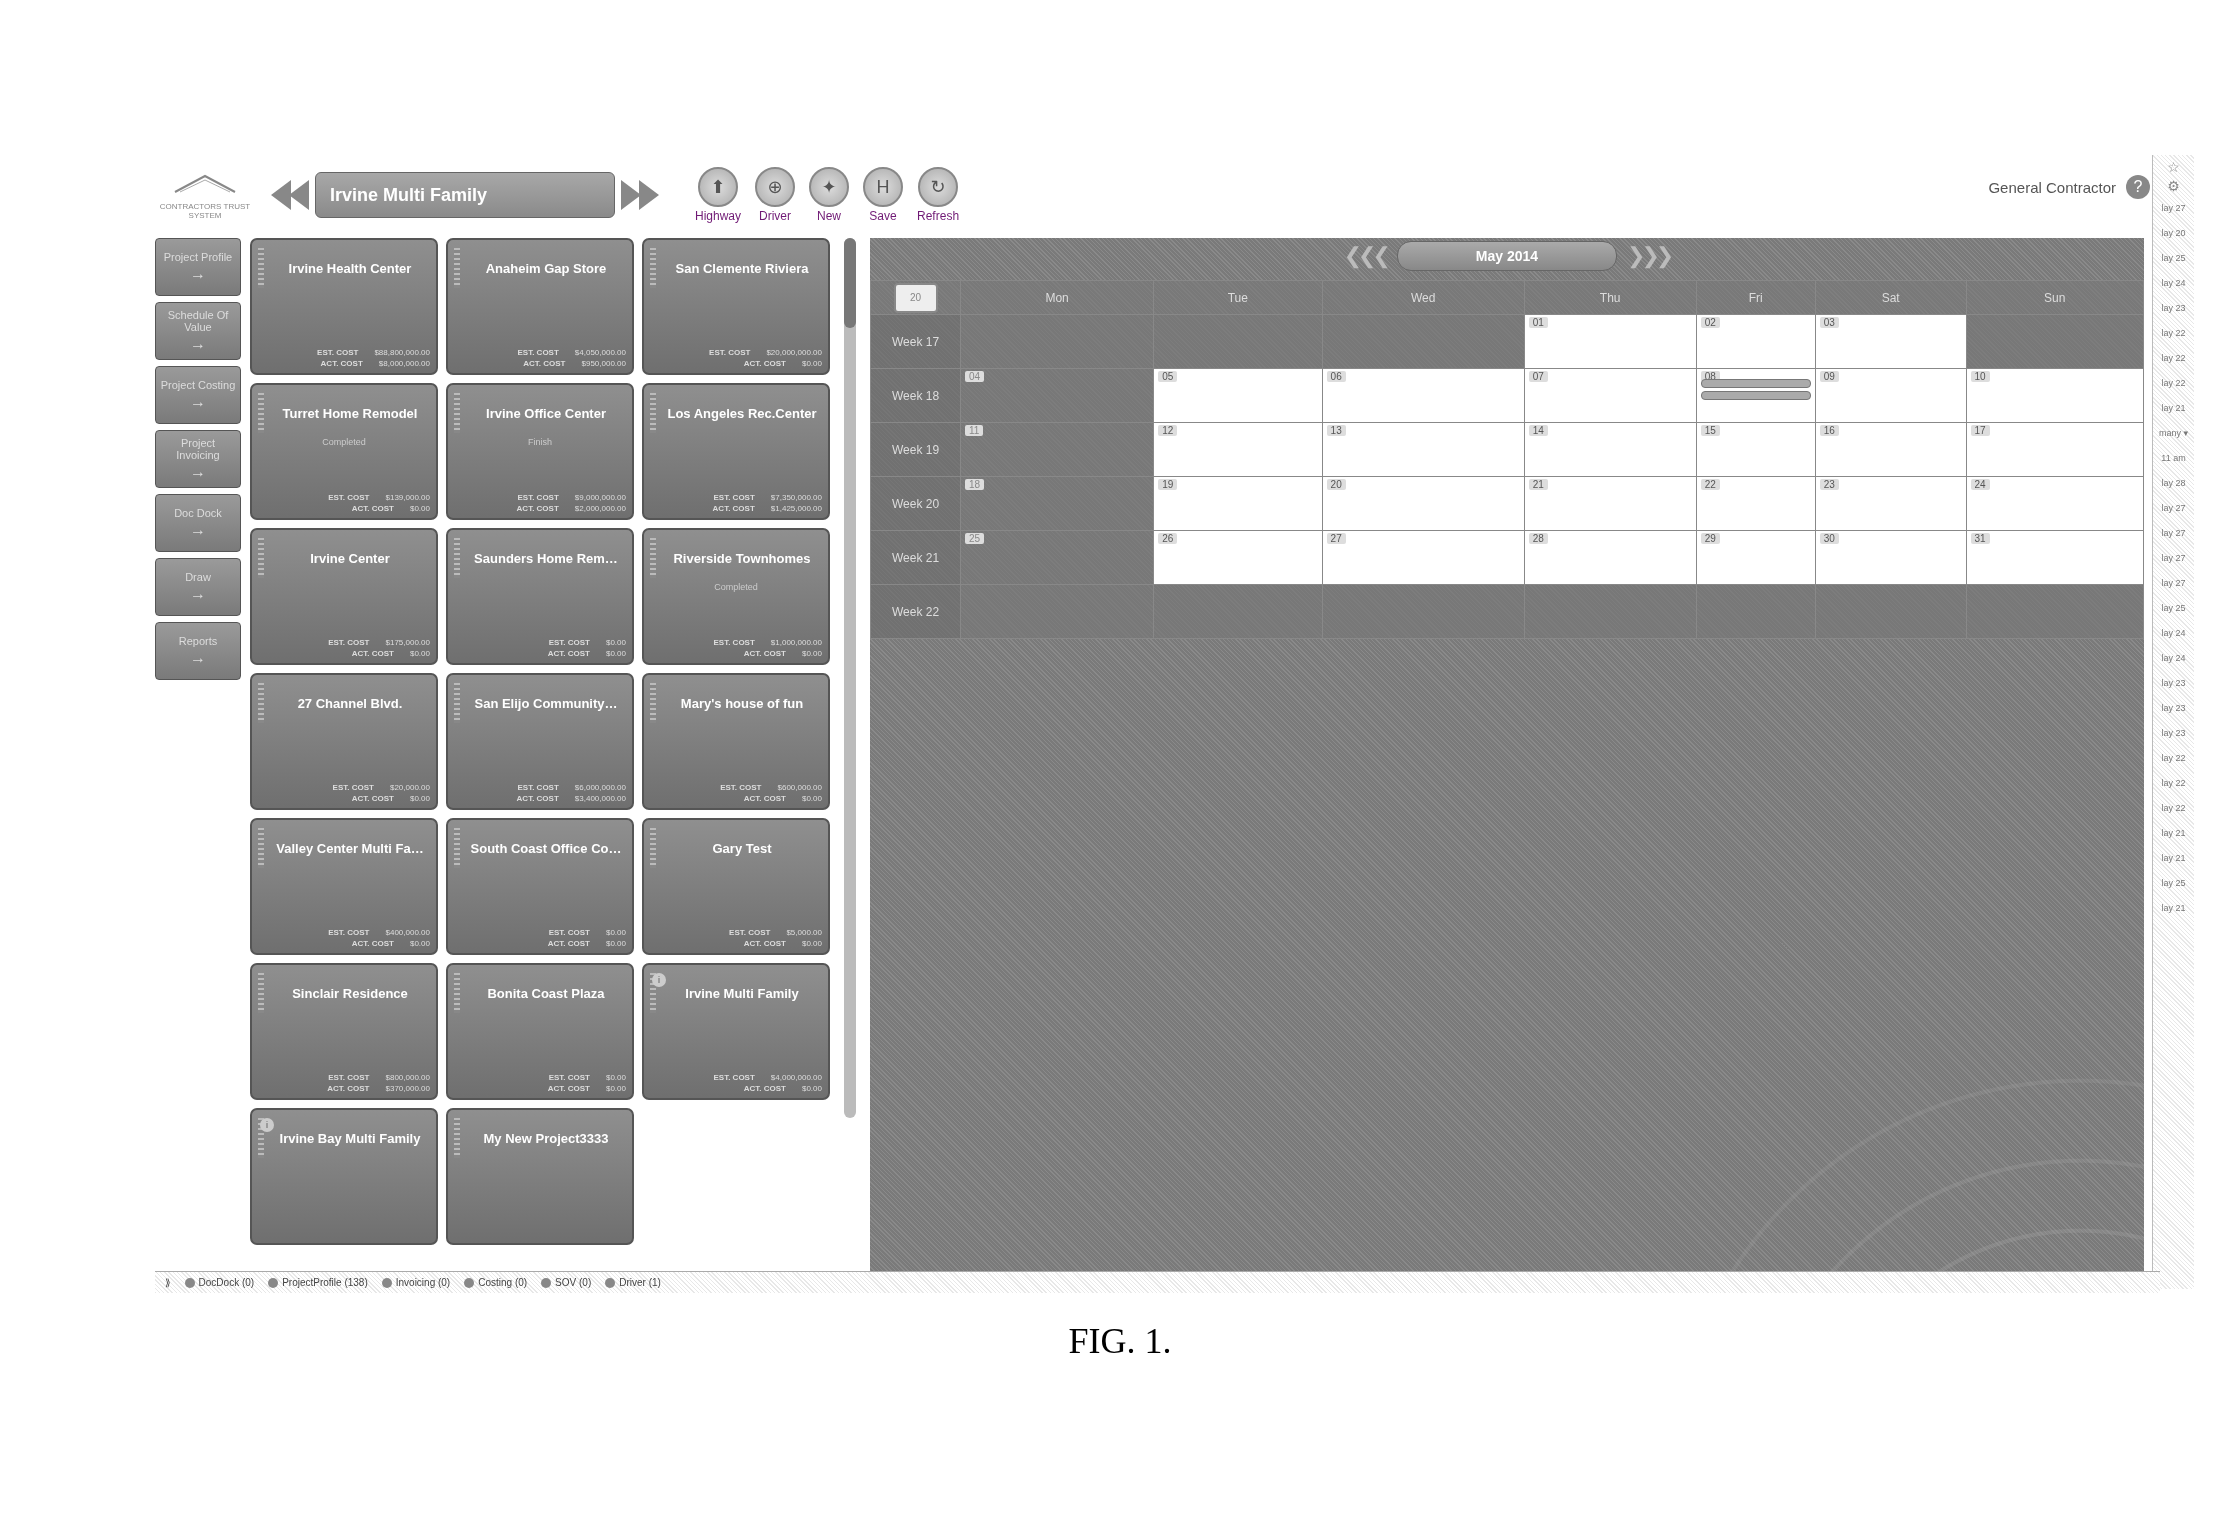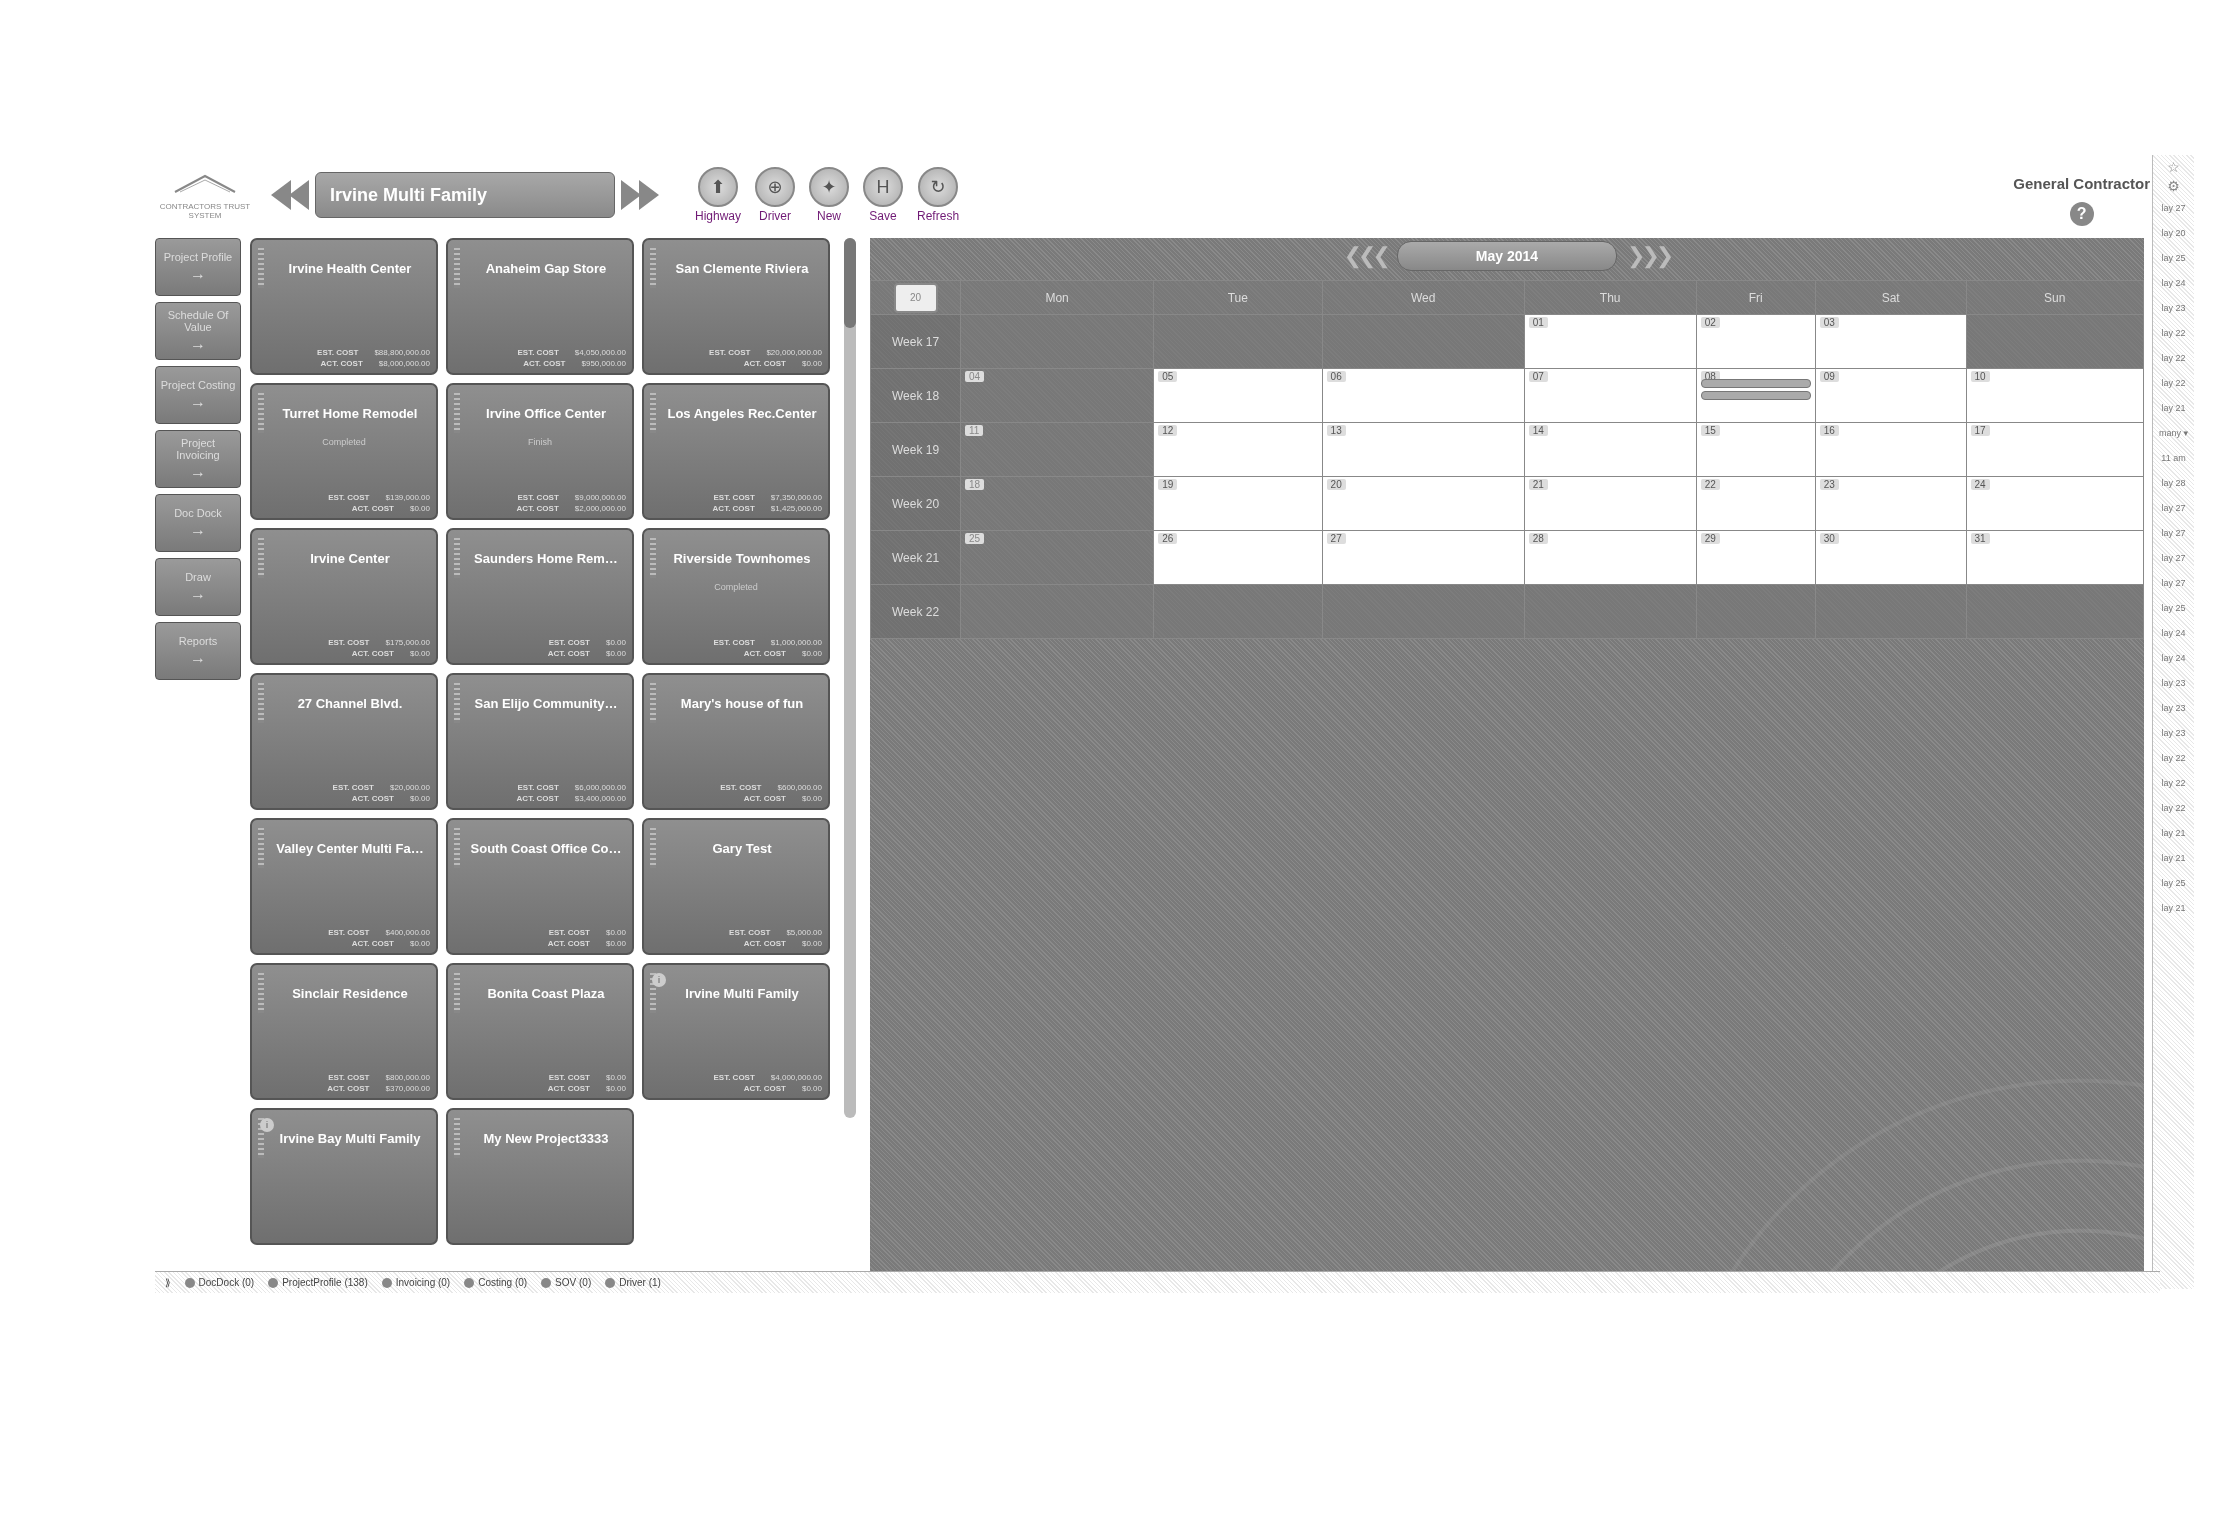--- a/index.html
+++ b/index.html
@@ -11,21 +11,21 @@
 .logo { width:100px; height:50px; display:flex; align-items:flex-end; justify-content:center; color:#888; font-size:8px; text-align:center; font-weight:normal; }
 .logo svg { width:70px; height:30px; }
 .navpill { display:flex; align-items:center; height:46px; }
 .chev-btn { width:50px; height:46px; display:flex; align-items:center; justify-content:center; cursor:pointer; }
 .chev-btn svg { width:38px; height:30px; }
 .navpill-title { width:300px; height:46px; background:linear-gradient(#a8a8a8,#8a8a8a); border:1px solid #666; border-radius:6px; display:flex; align-items:center; padding:0 14px; color:#fff; font-weight:bold; font-size:18px; }
 .action-btns { display:flex; gap:14px; margin-left:20px; }
 .ab { display:flex; flex-direction:column; align-items:center; gap:2px; cursor:pointer; }
 .ab .ic { width:40px; height:40px; border:2px solid #888; border-radius:50%; display:flex; align-items:center; justify-content:center; background:radial-gradient(#ddd,#aaa); font-size:18px; color:#555; }
 .ab .lbl { font-size:12px; color:#701a75; }
-.top-right { position:absolute; right:90px; top:175px; display:flex; align-items:center; gap:10px; font-size:15px; font-weight:bold; color:#555;flex-direction:column; }
+.top-right { position:absolute; right:90px; top:175px; display:flex; align-items:center; gap:10px; font-size:15px; font-weight:normal; color:#555; }
 .help-ic { width:24px; height:24px; border-radius:50%; background:#888; color:#fff; display:flex; align-items:center; justify-content:center; font-size:16px; }
 
 
 .rstrip { position:absolute; right:46px; top:155px; width:42px; bottom:240px; background:repeating-linear-gradient(45deg,#e8e8e8 0,#e8e8e8 1px,#fff 1px,#fff 3px); border-left:1px solid #bbb; display:flex; flex-direction:column; align-items:center; padding-top:4px; gap:3px; }
 .rstrip .star { font-size:14px; color:#888; }
 .rstrip .cell { font-size:9px; color:#777; height:22px; display:flex; align-items:center; }
 
 
 .sidebar { position:absolute; left:155px; top:238px; width:86px; display:flex; flex-direction:column; gap:6px; }
 .sb-item { height:58px; background:linear-gradient(#9a9a9a,#7a7a7a); border:1px solid #555; border-radius:4px; color:#ddd; font-size:11px; text-align:center; display:flex; flex-direction:column; align-items:center; justify-content:center; cursor:pointer; padding:4px 2px; line-height:1.1; }
@@ -720,14 +720,15 @@
       <div class="sitem">
         <span class="dot"></span>
         <span>SOV (0)</span>
       </div>
       <div class="sitem">
         <span class="dot"></span>
         <span>Driver (1)</span>
       </div>
     </div>
 
+  <div class="figlabel">FIG. 1.</div>
 
 </div>
 
 </body></html>

